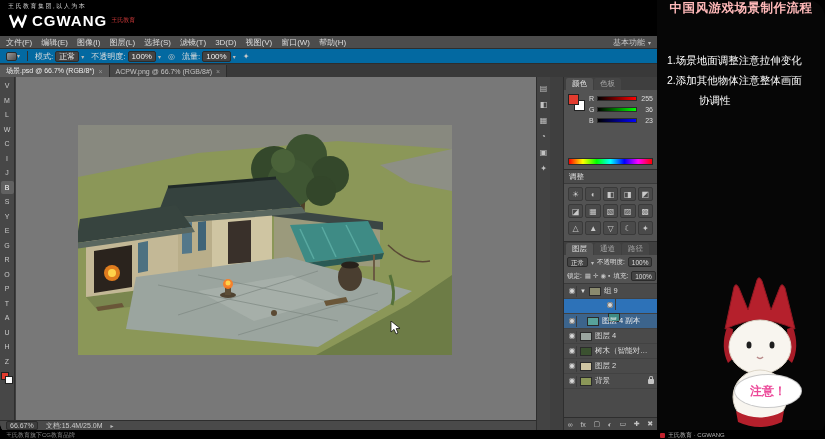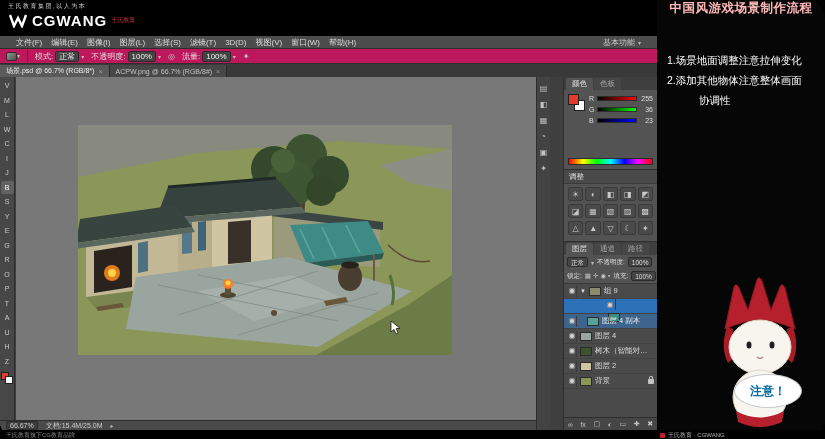--- a/index.html
+++ b/index.html
@@ -11,24 +11,24 @@
   .topbar{position:absolute;left:0;top:0;width:657px;height:36px;background:#000;}
   .logo{position:absolute;left:8px;top:2px;}
   .logo-slogan{font-size:6px;color:#d6d6d6;letter-spacing:1.5px;}
   .logo-row{display:flex;align-items:center;gap:4px;margin-top:1px;}
   .logo-text{font-size:15px;font-weight:bold;color:#fff;letter-spacing:1px;}
   .logo-sub{font-size:6px;color:#d23a3a;line-height:1.1;}
 
   
   .ps{position:absolute;left:0;top:36px;width:657px;height:394px;background:#3f3f3f;}
   .menubar{position:absolute;left:0;top:0;width:100%;height:13px;background:#4c4c4c;
-           border-bottom:1px solid #2e2e2e;display:flex;align-items:center;padding:0 16px;gap:9px;}
+           border-bottom:1px solid #2e2e2e;display:flex;align-items:center;padding:0 6px;gap:9px;}
   .mi{font-size:8px;color:#dcdcdc;white-space:nowrap;}
   .workspace{margin-left:auto;font-size:8px;color:#c9c9c9;display:flex;align-items:center;gap:3px;}
-  .optionsbar{position:absolute;left:0;top:13px;width:100%;height:15px;background:#be185d;
+  .optionsbar{position:absolute;left:0;top:13px;width:100%;height:15px;background:#0369a1;
               border-bottom:1px solid #2e2e2e;display:flex;align-items:center;gap:7px;padding:0 6px;
               font-size:8px;color:#ddd;}
   .chip{display:inline-block;width:11px;height:9px;background:linear-gradient(135deg,#9a9a9a,#4c4c4c);
         border:1px solid #2b2b2b;border-radius:2px;vertical-align:middle;}
   .opt-field{display:flex;align-items:center;gap:2px;white-space:nowrap;}
   .opt-box{background:#434343;border:1px solid #2b2b2b;padding:0 3px;height:11px;line-height:10px;border-radius:2px;color:#eee;}
   .opt-caret{font-size:6px;color:#bbb;}
   .opt-icon{font-size:8px;color:#c9c9c9;}
   .vdiv{width:1px;height:10px;background:#2e2e2e;}
 
@@ -113,21 +113,21 @@
              font-size:7px;color:#ccc;}
   .zoombox{background:#3d3d3d;border:1px solid #2b2b2b;padding:0 3px;border-radius:2px;}
 
   
   .overlay{position:absolute;left:657px;top:0;width:168px;height:439px;background:#060606;}
   .lesson-title{text-align:center;font-size:12.5px;font-weight:bold;color:#ffb9b9;letter-spacing:.5px;}
   .lesson-notes{margin:34px 4px 0 10px;font-size:10.5px;color:#fff;line-height:1.9;}
   .note-cont{padding-left:32px;}
   .mascot{position:absolute;right:2px;bottom:6px;width:120px;height:158px;}
   .bubble{position:absolute;left:32px;bottom:26px;width:66px;height:32px;background:#fff;border-radius:50%;
-          display:flex;align-items:center;justify-content:center;font-size:12px;font-weight:bold;color:#0369a1;
+          display:flex;align-items:center;justify-content:center;font-size:12px;font-weight:bold;color:#ec4899;
           box-shadow:0 0 0 1px #c9c9c9;}
 
   
   .bottombar{position:absolute;left:0;top:430px;width:825px;height:9px;background:#000;}
   .bb-left{position:absolute;left:6px;top:1px;font-size:6px;color:#8a8a8a;}
   .bb-right{position:absolute;left:660px;top:1px;font-size:6px;color:#b5b5b5;display:flex;align-items:center;gap:3px;}
   .reddot{width:5px;height:5px;background:#c0202c;border-radius:1px;display:inline-block;}
 </style>
 </head>
 <body>

